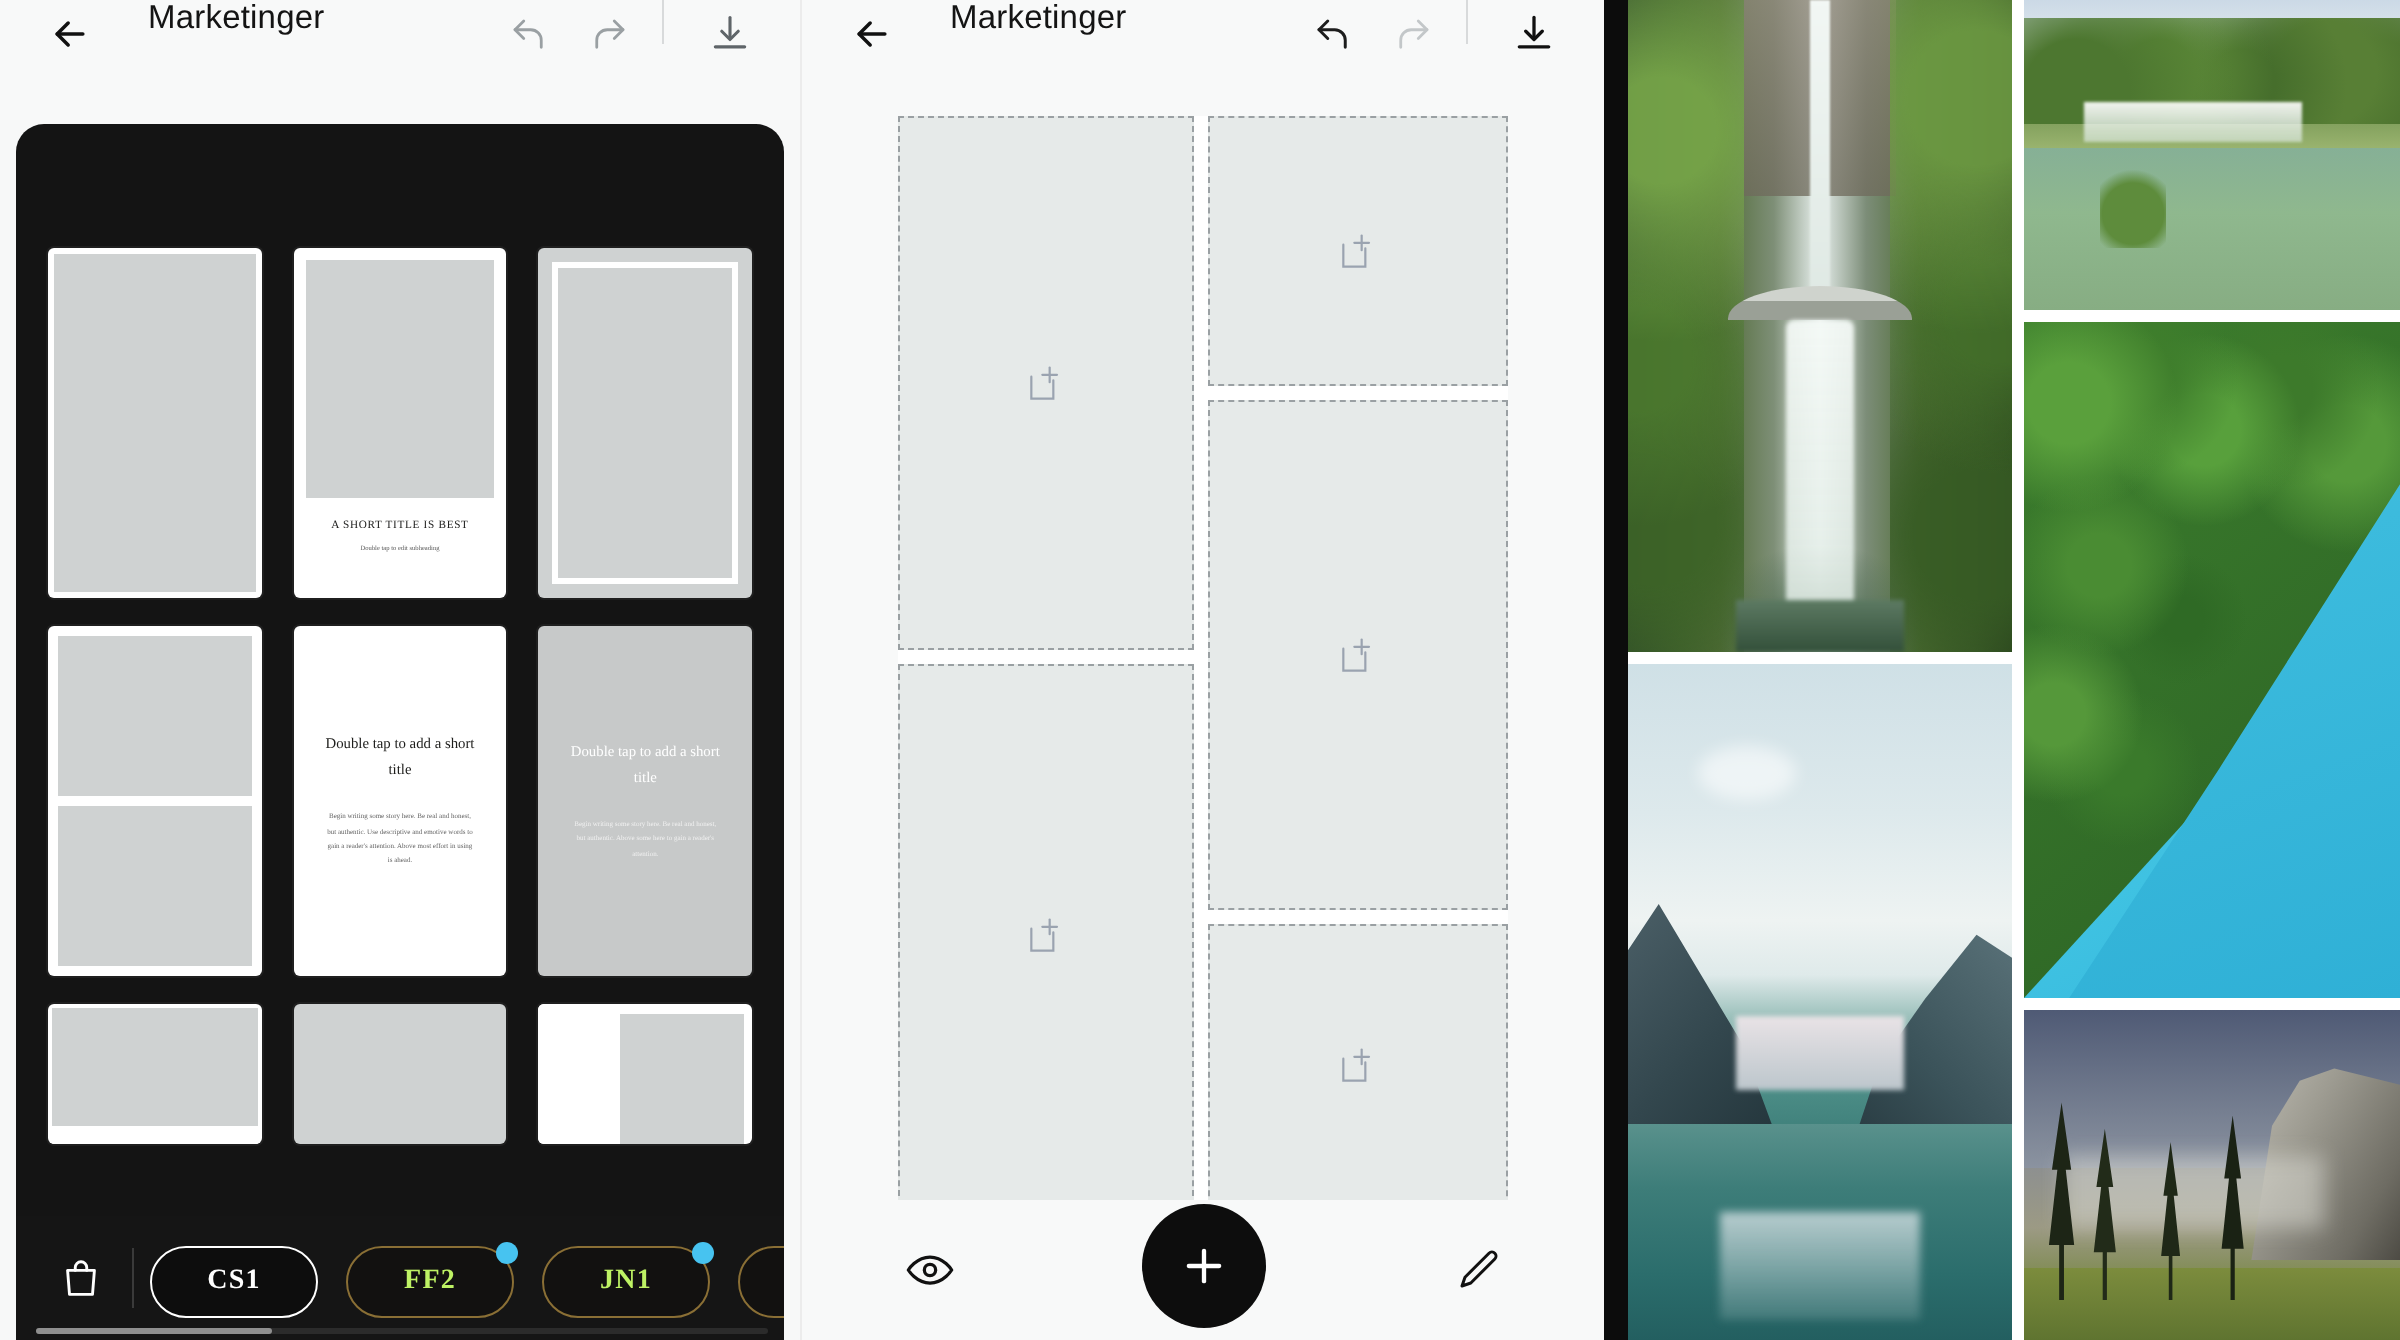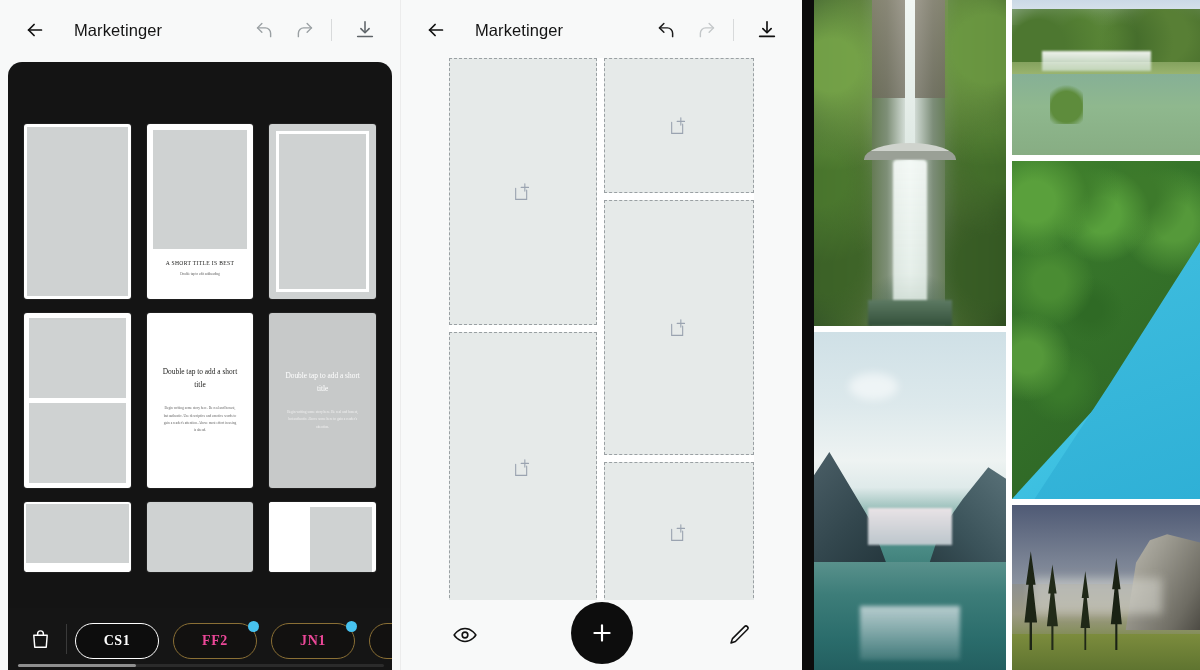--- a/index.html
+++ b/index.html
@@ -5,21 +5,21 @@
   html,body{margin:0;padding:0;}
   body{
     width:1200px;height:670px;overflow:hidden;
     font-family:"Liberation Sans", sans-serif;
     background:#ffffff;
   }
   .app{display:flex;width:1200px;height:670px;}
 
   
   .panel1{width:400px;height:670px;position:relative;background:#f7f8f8;overflow:hidden;}
-  .topbar{height:60px;display:flex;align-items:center;padding:0 18px;background:#f8f9f9;box-sizing:border-box;}
+  .topbar{height:60px;display:flex;padding:0 18px;background:#f8f9f9;box-sizing:border-box;}
   .back-btn{width:34px;height:34px;display:flex;align-items:center;justify-content:center;cursor:pointer;}
   .doc-title{font-size:16.5px;color:#141414;margin-left:22px;letter-spacing:.1px;}
   .topbar-spacer{flex:1;}
   .tb-icon{width:34px;height:34px;display:flex;align-items:center;justify-content:center;margin-left:6px;cursor:pointer;}
   .tb-sep{width:1px;height:22px;background:#d8dadb;margin:0 10px;}
 
   .dark-sheet{
     position:absolute;left:8px;top:62px;width:384px;height:608px;
     background:#141414;border-radius:14px 14px 0 0;overflow:hidden;
   }
@@ -85,21 +85,21 @@
   }
   .bag-btn{width:44px;height:44px;display:flex;align-items:center;justify-content:center;cursor:pointer;flex:0 0 auto;}
   .chip-sep{width:1px;height:30px;background:#3a3a3a;margin:0 8px 0 4px;flex:0 0 auto;}
   .chip-scroll{flex:1;display:flex;align-items:center;gap:14px;overflow:hidden;position:relative;height:62px;padding-top:4px;box-sizing:border-box;text-align:center;}
   .chip{
     height:36px;min-width:84px;border-radius:18px;display:flex;align-items:center;justify-content:center;
     font-family:"Liberation Serif",serif;font-weight:700;font-size:14px;letter-spacing:.6px;
     position:relative;flex:0 0 auto;cursor:pointer;box-sizing:border-box;
   }
   .chip.sel{border:1.6px solid #ffffff;color:#ffffff;background:#0d0d0d;}
-  .chip.gold{border:1.3px solid #8a6f35;color:#ec4899;background:#121110;}
+  .chip.gold{border:1.3px solid #8a6f35;color:#bef264;background:#121110;}
   .chip .dot{
     position:absolute;top:-3px;right:-3px;width:11px;height:11px;border-radius:50%;background:#47c3f0;
   }
   .scroll-track{position:absolute;left:10px;bottom:3px;width:366px;height:3px;background:#2b2b2b;border-radius:2px;}
   .scroll-thumb{position:absolute;left:10px;bottom:3px;width:118px;height:3px;background:#8f8f8f;border-radius:2px;}
 
   
   .panel2{width:402px;height:670px;position:relative;background:#f8f9f9;border-left:1px solid #ececec;box-sizing:border-box;overflow:hidden;}
   .canvas{
     position:absolute;left:48px;top:58px;width:305px;height:545px;background:#ffffff;

